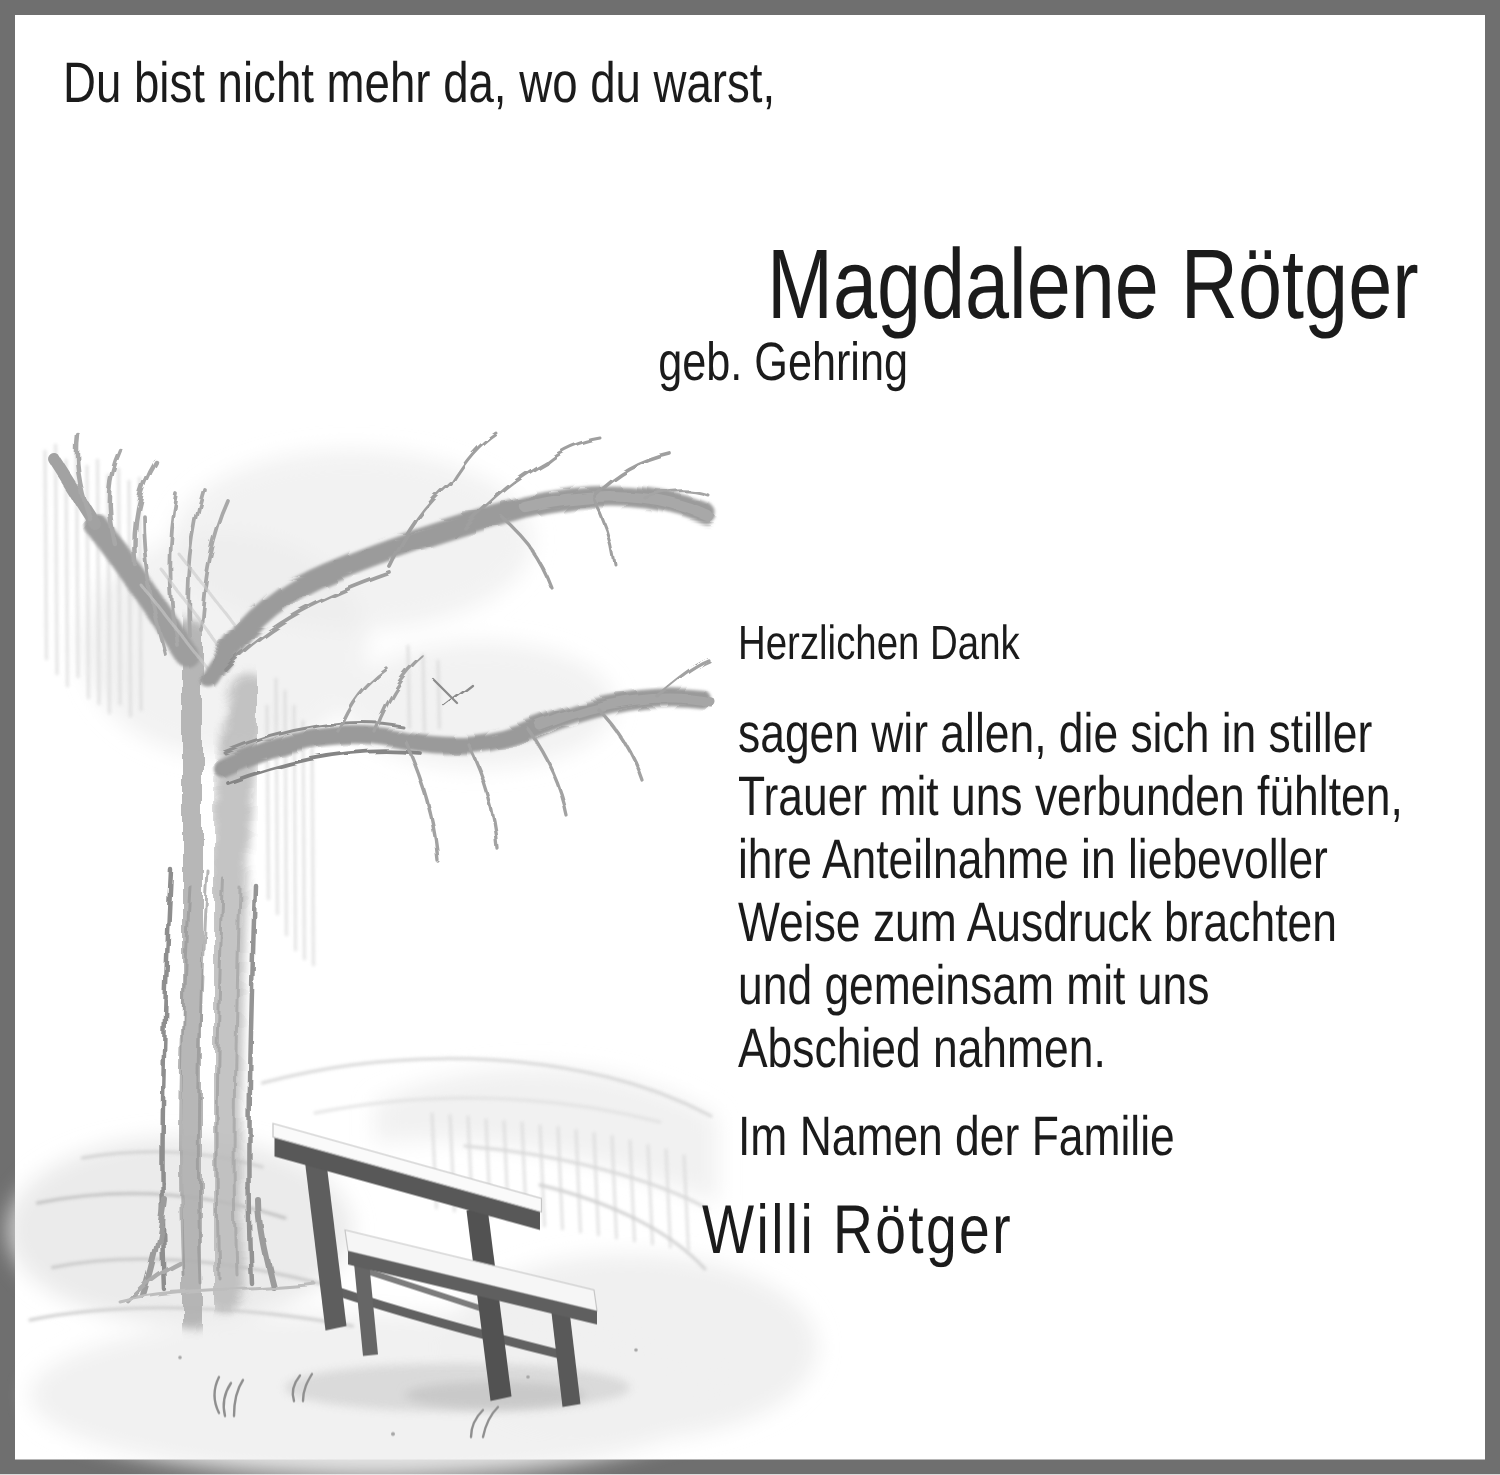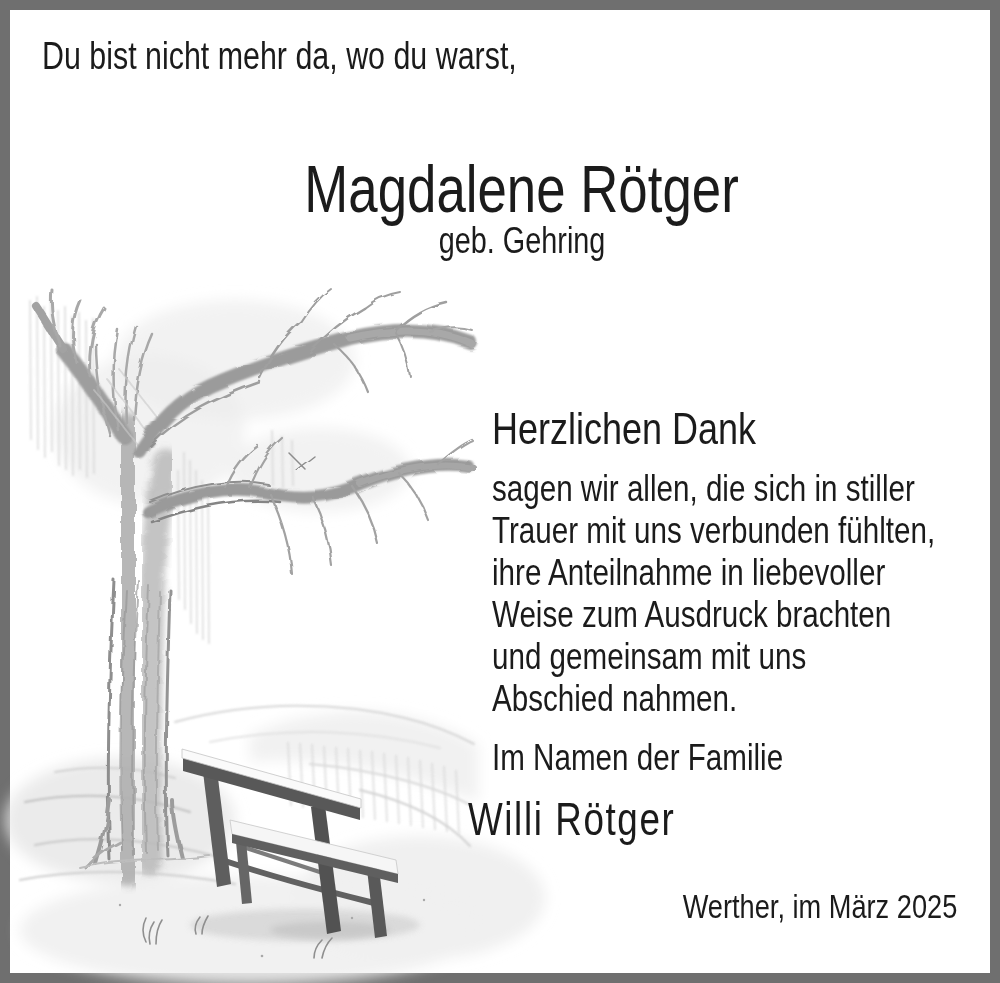--- a/index.html
+++ b/index.html
@@ -17,24 +17,24 @@
     background:#ffffff;
   }
   #sketch{position:absolute;left:0;top:0;width:1000px;height:983px;}
   .txt{position:absolute;white-space:nowrap;}
   .cond{display:inline-block;transform:scaleX(0.8);transform-origin:0 50%;white-space:nowrap;}
   .cond-c{display:inline-block;transform:scaleX(0.8);transform-origin:50% 50%;white-space:nowrap;}
   .cond-r{display:inline-block;transform:scaleX(0.8);transform-origin:100% 50%;white-space:nowrap;}
 
   .quote{left:42px;top:37px;font-size:38px;line-height:38px;}
   .center-block{left:44px;width:956px;text-align:center;}
-  .name{top:156px;font-size:66px;line-height:66px;}
+  .name{top:156px;font-size:66px;line-height:66px;text-align:right;}
   .birth{top:223px;font-size:36px;line-height:36px;text-decoration:underline;}
   .death{top:270px;font-size:40px;line-height:40px;}
-  .heading{left:492px;top:406px;font-size:45px;line-height:45px;}
+  .heading{left:492px;top:406px;font-size:32px;line-height:45px;}
   .para{left:492px;top:468px;font-size:37px;}
   .para .pline{height:42px;line-height:42px;}
   .closing{left:492px;top:737px;font-size:37px;line-height:42px;}
   .signatory{left:468px;top:796px;font-size:46px;line-height:46px;letter-spacing:2px;}
   .place{right:43px;top:889px;font-size:34px;line-height:34px;text-align:right;}
 </style>
 </head>
 <body>
 
 <div id="frame">
@@ -223,16 +223,13 @@
   </div>
 
   <div class="txt closing">
     <span class="cond">Im Namen der Familie</span>
   </div>
 
   <div class="txt signatory">
     <span class="cond">Willi Rötger</span>
   </div>
 
-  <div class="txt place">
-    <span class="cond-r">Werther, im März 2025</span>
-  </div>
 </div>
 
 </body></html>

